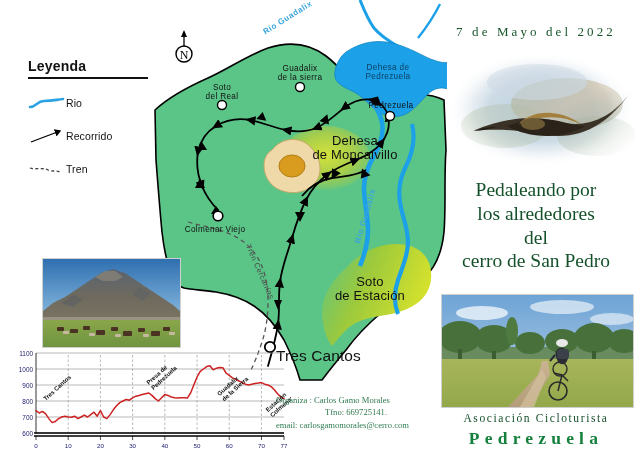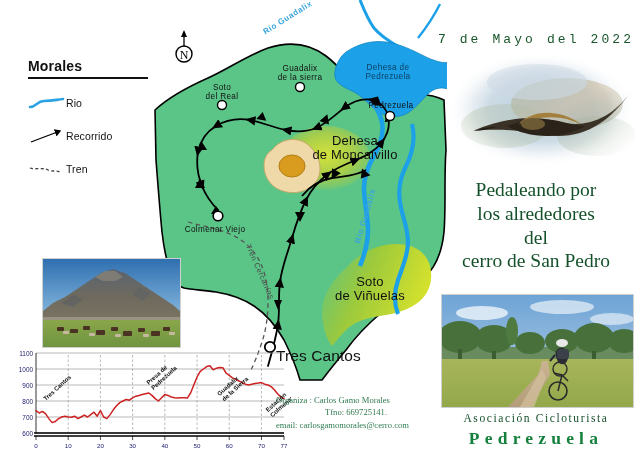--- a/index.html
+++ b/index.html
@@ -39,23 +39,23 @@
   .photo{position:absolute;overflow:hidden;}
   .photo svg{display:block;}
   .photo.framed{border:1px solid #cfcfcf;background:#fff;}
 
   
   .chart{position:absolute;left:6px;top:345px;width:285px;height:112px;}
   .chart svg{display:block;}
 
   
   .rpanel{position:absolute;left:432px;top:0;width:208px;height:463px;}
-  .date{position:absolute;left:0;top:32px;width:208px;text-align:center;
+  .date{position:absolute;left:0;top:24px;width:208px;text-align:center;
         font-size:13px;letter-spacing:3.1px;color:#18562c;font-weight:500;
-        font-family:Liberation Mono, monospace;}
+        font-family:Liberation Serif, serif;}
   .title{position:absolute;left:-2px;top:178px;width:212px;text-align:center;
          font-family:"Liberation Serif",serif;color:#14502a;font-size:19.5px;
          line-height:1.22;}
   .assoc1{position:absolute;left:0;top:412px;width:208px;text-align:center;
           font-family:"Liberation Serif",serif;color:#14502a;font-size:11.5px;
           letter-spacing:1.6px;}
   .assoc2{position:absolute;left:0;top:428px;width:208px;text-align:center;
           font-family:"Liberation Serif",serif;color:#14803c;font-size:17.5px;
           letter-spacing:5.2px;font-weight:600;}
 
@@ -65,21 +65,21 @@
            line-height:1.45;}
   .contact .c-line{white-space:nowrap;}
   .c-center{text-align:center;}
 </style>
 </head>
 <body>
 
 <div class="poster">
 
   <div class="legend">
-    <div class="legend-title">Morales</div>
+    <div class="legend-title">Leyenda</div>
     <div class="legend-rule"></div>
 
     <div class="legend-row">
       <span class="legend-sym sym-rio">
         <svg width="38" height="15" viewBox="0 0 38 15">
           <path d="M2,11 C8,11 9,5 16,5 C24,5 27,4 35,3" fill="none" stroke="#2ba3e3" stroke-width="2.6" stroke-linecap="round"></path>
         </svg>
       </span>
       <span class="legend-label">Rio</span>
     </div>
@@ -239,21 +239,21 @@
 
     <div class="maplbl lbl-xl" style="left:126px;top:348px;width:110px;text-align:left;">Tres Cantos</div>
 
     <div class="maplbl lbl-lg" style="left:140px;top:134px;width:130px;">
       <span>Dehesa</span><br>
       <span>de Moncalvillo</span>
     </div>
 
     <div class="maplbl lbl-lg" style="left:165px;top:275px;width:110px;">
       <span>Soto</span><br>
-      <span>de Viñuelas</span>
+      <span>de Estación</span>
     </div>
 
 
     <div class="maplbl lbl-tren" style="left:80px;top:268px;transform:rotate(66deg);">Tren Cercanías</div>
   </div>
 
   <div class="photo" style="left:447px;top:52px;width:188px;height:115px;">
     <svg width="188" height="115" viewBox="0 0 188 115">
       <defs>
         <radialGradient id="skyFade" cx="50%" cy="50%" r="62%">

